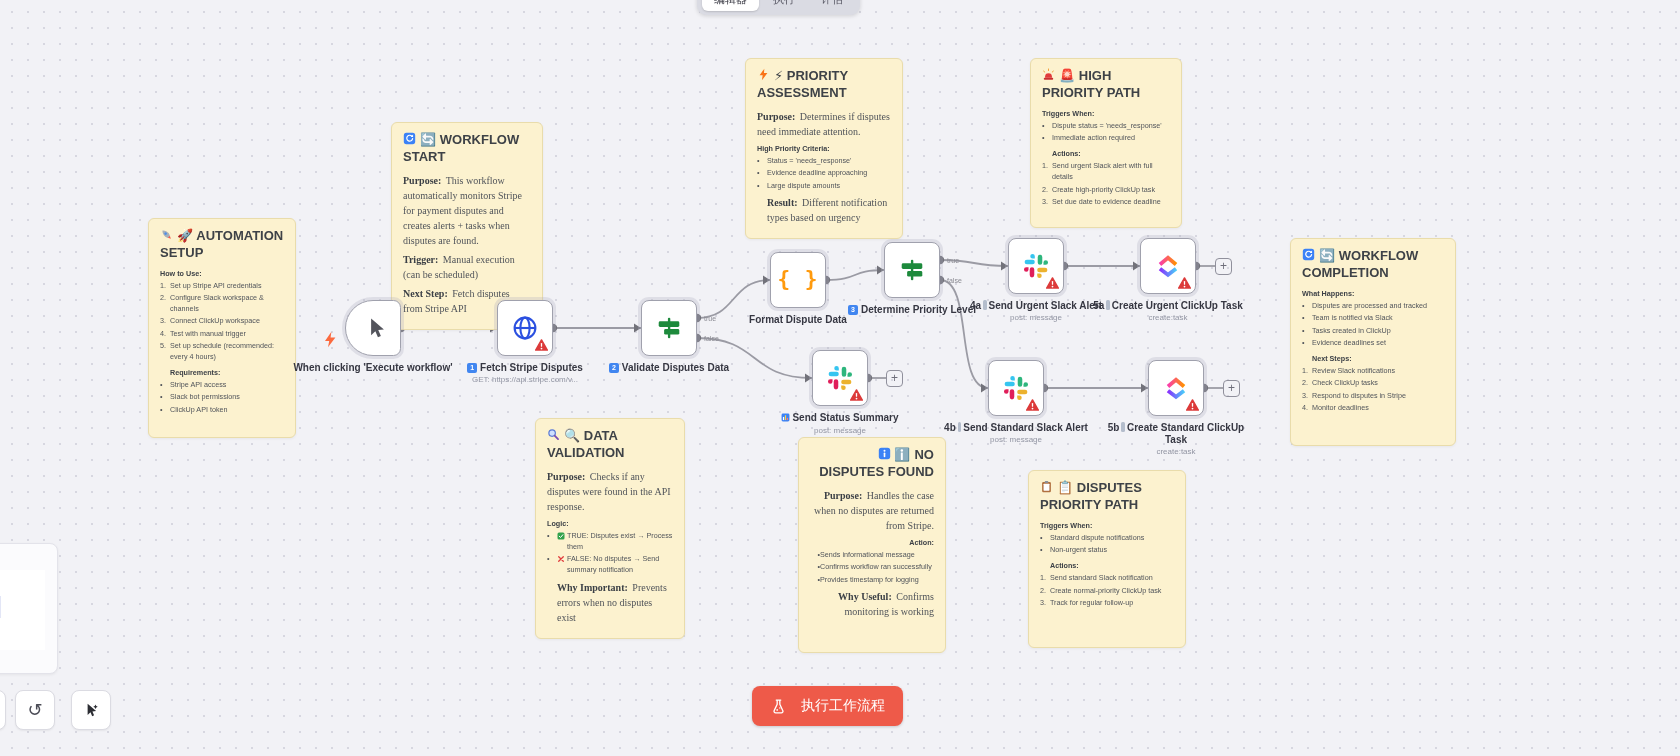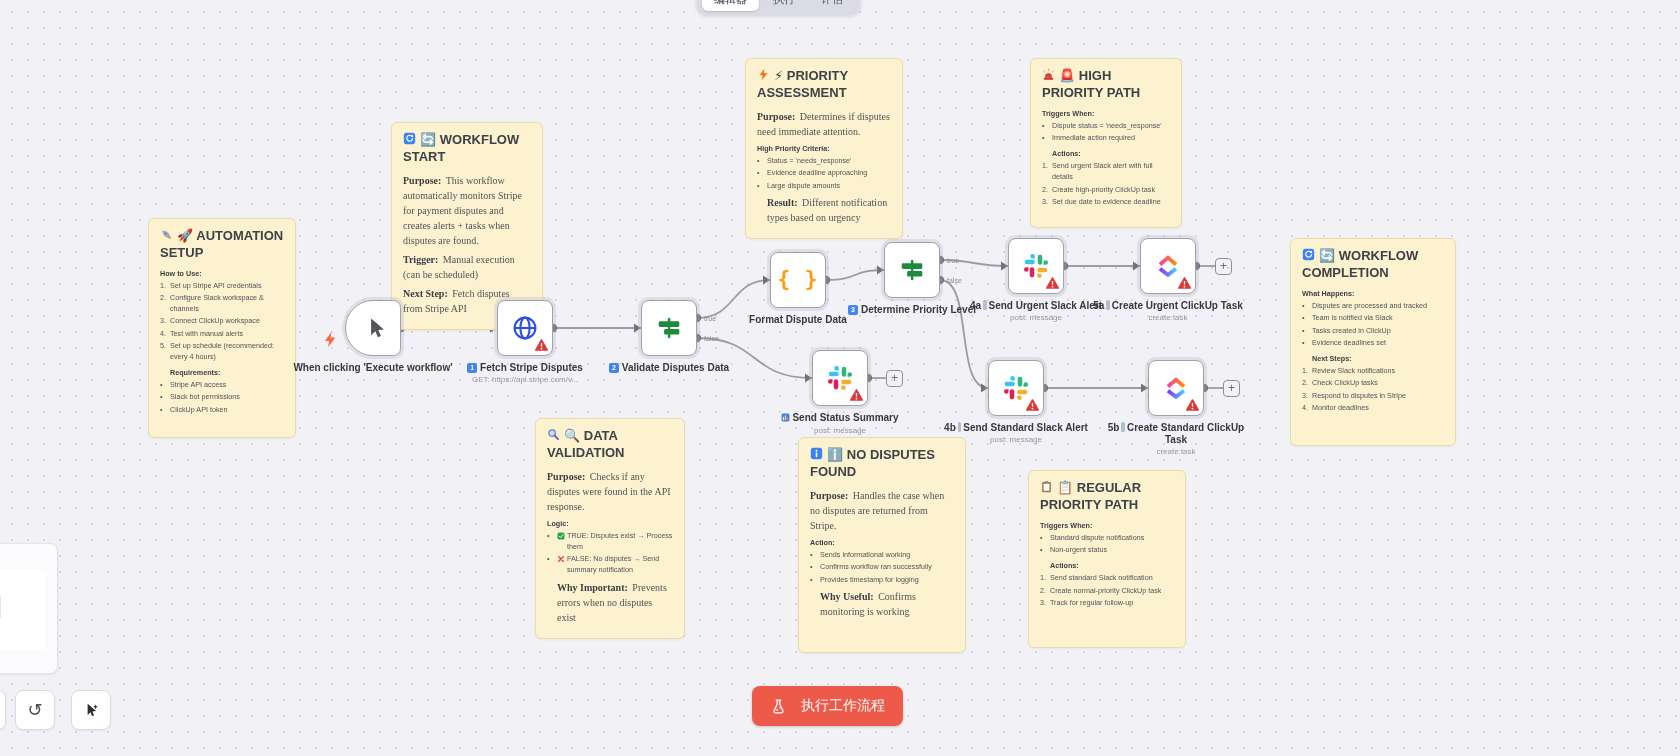--- a/index.html
+++ b/index.html
@@ -131,21 +131,21 @@
         <div class="nb-li">
           <span class="nb-mark">2.</span>
           <span>Configure Slack workspace &amp; channels</span>
         </div>
         <div class="nb-li">
           <span class="nb-mark">3.</span>
           <span>Connect ClickUp workspace</span>
         </div>
         <div class="nb-li">
           <span class="nb-mark">4.</span>
-          <span>Test with manual alerts</span>
+          <span>Test with manual trigger</span>
         </div>
         <div class="nb-li">
           <span class="nb-mark">5.</span>
           <span>Set up schedule (recommended: every 4 hours)</span>
         </div>
         <div class="nb-h ind">Requirements:</div>
         <div class="nb-li">
           <span class="nb-mark">•</span>
           <span>Stripe API access</span>
         </div>
@@ -275,48 +275,48 @@
         </div>
         <div class="nb-li">
           <span class="nb-mark">•</span>
           <span class="li-ico"><svg width="8" height="8" viewBox="0 0 16 16">
               <path d="M3.4 3.4 L12.6 12.6 M12.6 3.4 L3.4 12.6" stroke="#e03d3d" stroke-width="2.6" stroke-linecap="round"></path>
             </svg></span>
           <span>FALSE: No disputes → Send summary notification</span>
         </div>
         <div class="nb-p ind"><b>Why Important:</b> <span>Prevents errors when no disputes exist</span></div>
       </div>
-      <div class="sticky-note" style="left: 790px; top: 437px; width: 168px; min-height: 216px;">
+      <div class="sticky-note" style="left: 790px; top: 437px; width: 148px; min-height: 216px; text-align: right;">
         <div class="note-title"><span class="note-ico"><svg width="13" height="13" viewBox="0 0 16 16">
               <rect x="1" y="1" width="14" height="14" rx="3.2" fill="#3b82f6"></rect>
               <circle cx="8" cy="4.7" r="1.25" fill="#fff"></circle>
               <rect x="7" y="6.7" width="2" height="6" rx="1" fill="#fff"></rect>
             </svg></span><span>ℹ️ NO DISPUTES FOUND</span></div>
         <div class="nb-p"><b>Purpose:</b> <span>Handles the case when no disputes are returned from Stripe.</span></div>
         <div class="nb-h">Action:</div>
         <div class="nb-li">
           <span class="nb-mark">•</span>
-          <span>Sends informational working</span>
+          <span>Sends informational message</span>
         </div>
         <div class="nb-li">
           <span class="nb-mark">•</span>
           <span>Confirms workflow ran successfully</span>
         </div>
         <div class="nb-li">
           <span class="nb-mark">•</span>
           <span>Provides timestamp for logging</span>
         </div>
         <div class="nb-p ind"><b>Why Useful:</b> <span>Confirms monitoring is working</span></div>
       </div>
       <div class="sticky-note" style="left: 1020px; top: 470px; width: 158px; min-height: 178px;">
         <div class="note-title"><span class="note-ico"><svg width="13" height="13" viewBox="0 0 16 16">
               <rect x="2.6" y="2.4" width="10.8" height="12.6" rx="1.5" fill="#b0703f"></rect>
               <rect x="4.4" y="4.6" width="7.2" height="8.6" rx="0.6" fill="#fff"></rect>
               <rect x="5.8" y="1.2" width="4.4" height="2.6" rx="1" fill="#8a8f98"></rect>
-            </svg></span><span>📋 REGULAR PRIORITY PATH</span></div>
+            </svg></span><span>📋 DISPUTES PRIORITY PATH</span></div>
         <div class="nb-h">Triggers When:</div>
         <div class="nb-li">
           <span class="nb-mark">•</span>
           <span>Standard dispute notifications</span>
         </div>
         <div class="nb-li">
           <span class="nb-mark">•</span>
           <span>Non-urgent status</span>
         </div>
         <div class="nb-h ind">Actions:</div>

